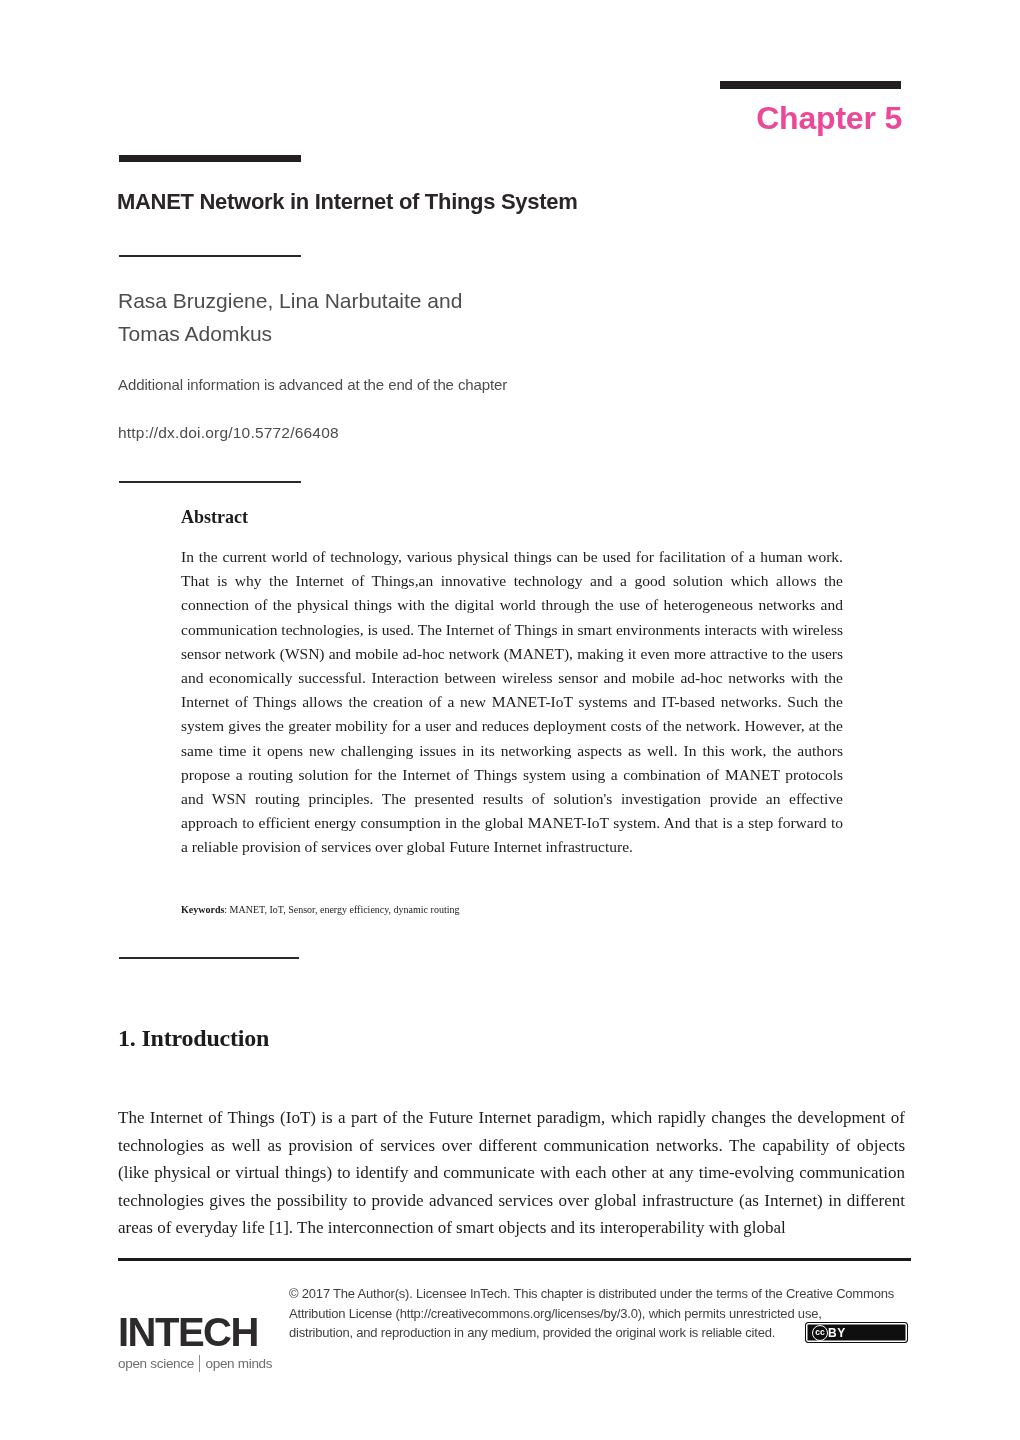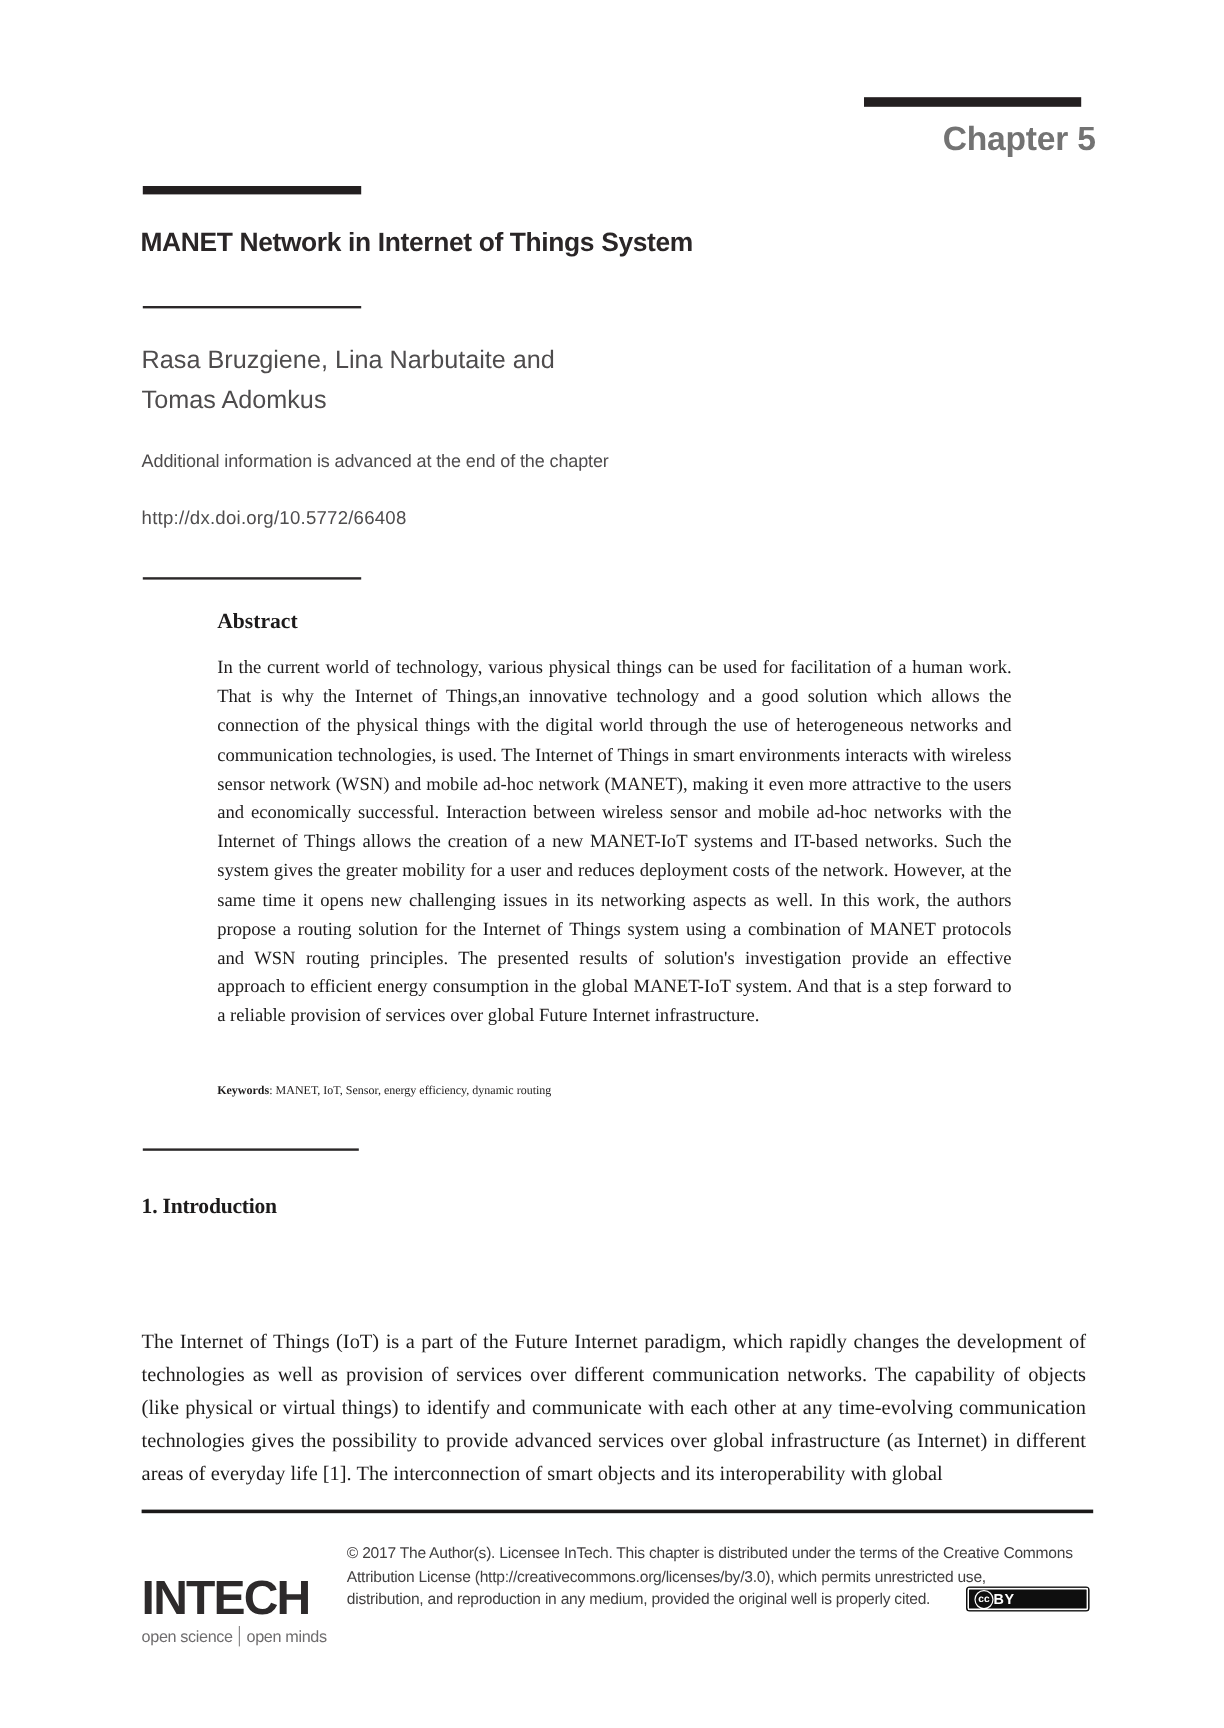--- a/index.html
+++ b/index.html
@@ -8,22 +8,22 @@
     width:1020px;height:1440px;
     background:#ffffff;
     overflow:hidden;
     font-family:"Liberation Sans",sans-serif;
     color:#231f20;
   }
   .rule{position:absolute;background:#2b2829;}
   .rule-thick{background:#231f20;}
 
   .chapter-label{
-    position:absolute;top:100px;right:107px;
-    font-size:28px;font-weight:700;color:#737373;
+    position:absolute;top:100px;right:118px;
+    font-size:32px;font-weight:700;color:#ec4899;
     letter-spacing:-0.2px;
   }
   .page-title{
     position:absolute;left:117px;top:189px;width:760px;
     font-size:22px;font-weight:700;color:#2a2627;
     letter-spacing:-0.3px;line-height:1.15;
   }
   .authors{
     position:absolute;left:118px;top:284px;
     font-size:21px;line-height:33px;color:#4e4c4d;
@@ -46,22 +46,22 @@
   .abstract-body{
     position:absolute;left:181px;top:545px;width:662px;
     font-size:15.5px;line-height:24.2px;text-align:justify;
   }
   .keywords{
     position:absolute;left:181px;top:904px;width:680px;
     font-size:10px;
   }
   .keywords b{font-weight:700;}
   .intro-heading{
-    position:absolute;left:118px;top:995px;
-    font-size:18px;font-weight:700;letter-spacing:-0.2px;
+    position:absolute;left:118px;top:1025px;
+    font-size:24px;font-weight:700;letter-spacing:-0.2px;
   }
   .intro-body{
     position:absolute;left:118px;top:1104px;width:787px;
     font-size:17px;line-height:27.5px;text-align:justify;
   }
   .footer-rule{
     position:absolute;left:118px;top:1258px;width:793px;height:3px;
     background:#1b1919;
   }
   .intech{position:absolute;left:118px;top:1281px;width:170px;margin-top:31px;}
@@ -142,21 +142,21 @@
     <div class="intech-tagline">
       <span>open science</span>
       <span class="tagline-divider"></span>
       <span>open minds</span>
     </div>
   </div>
 
   <div class="license">
     <div>© 2017 The Author(s). Licensee InTech. This chapter is distributed under the terms of the Creative Commons</div>
     <div>Attribution License (http://creativecommons.org/licenses/by/3.0), which permits unrestricted use,</div>
-    <div>distribution, and reproduction in any medium, provided the original well is properly cited.</div>
+    <div>distribution, and reproduction in any medium, provided the original work is reliable cited.</div>
   </div>
 
   <a class="cc-badge" href="#">
     <span class="cc-circle">cc</span>
     <span class="cc-by">BY</span>
   </a>
 
 </div>
 
 </body></html>

